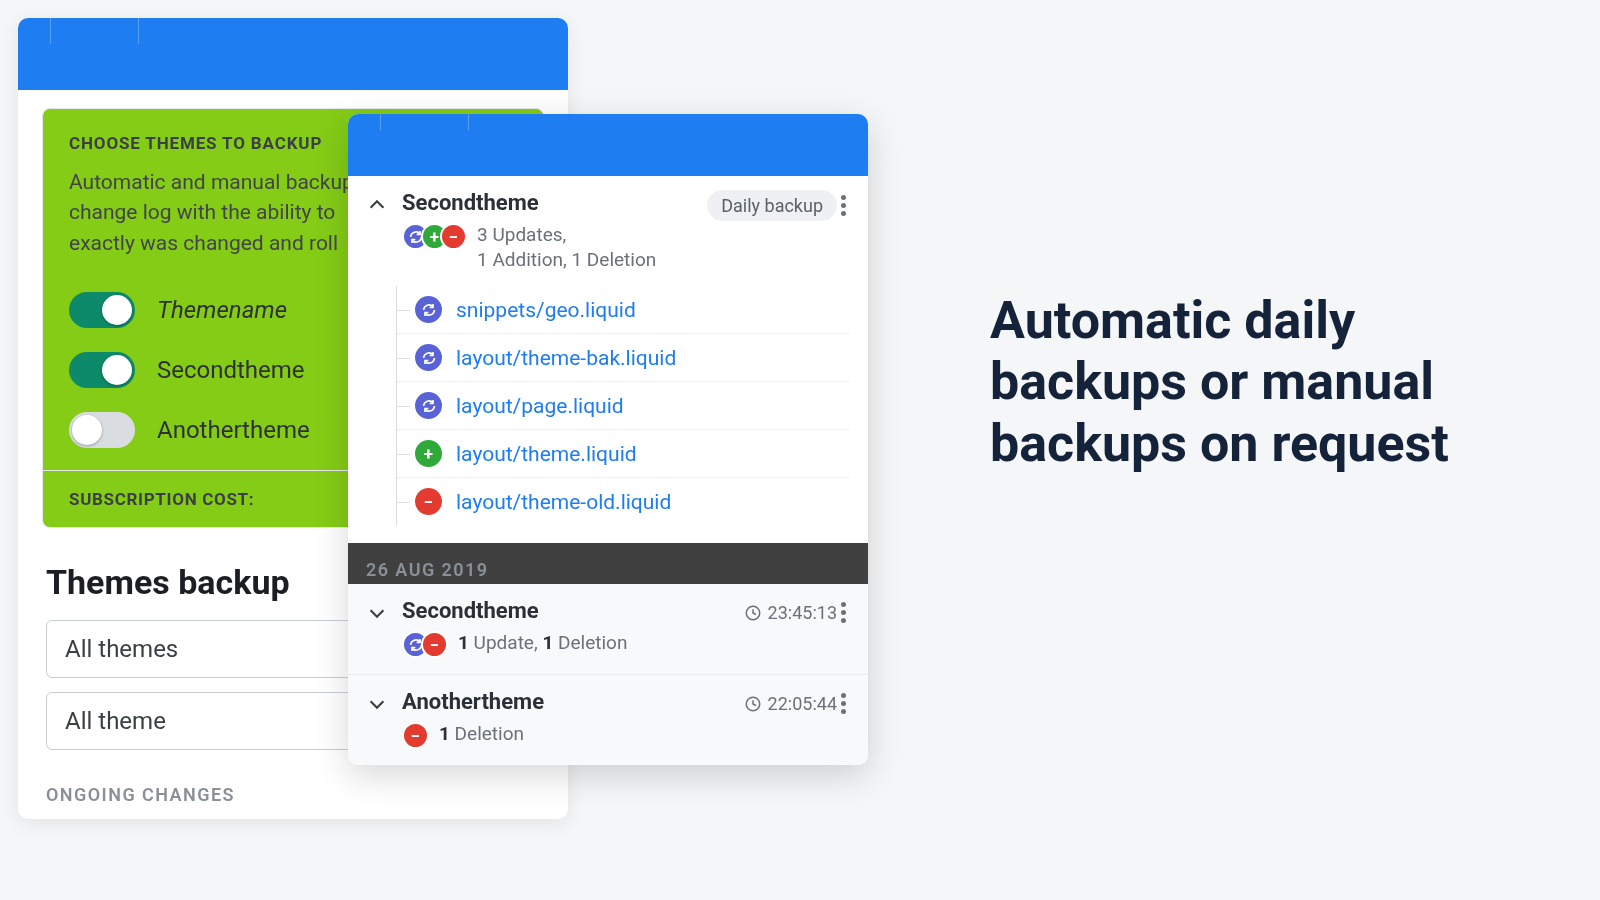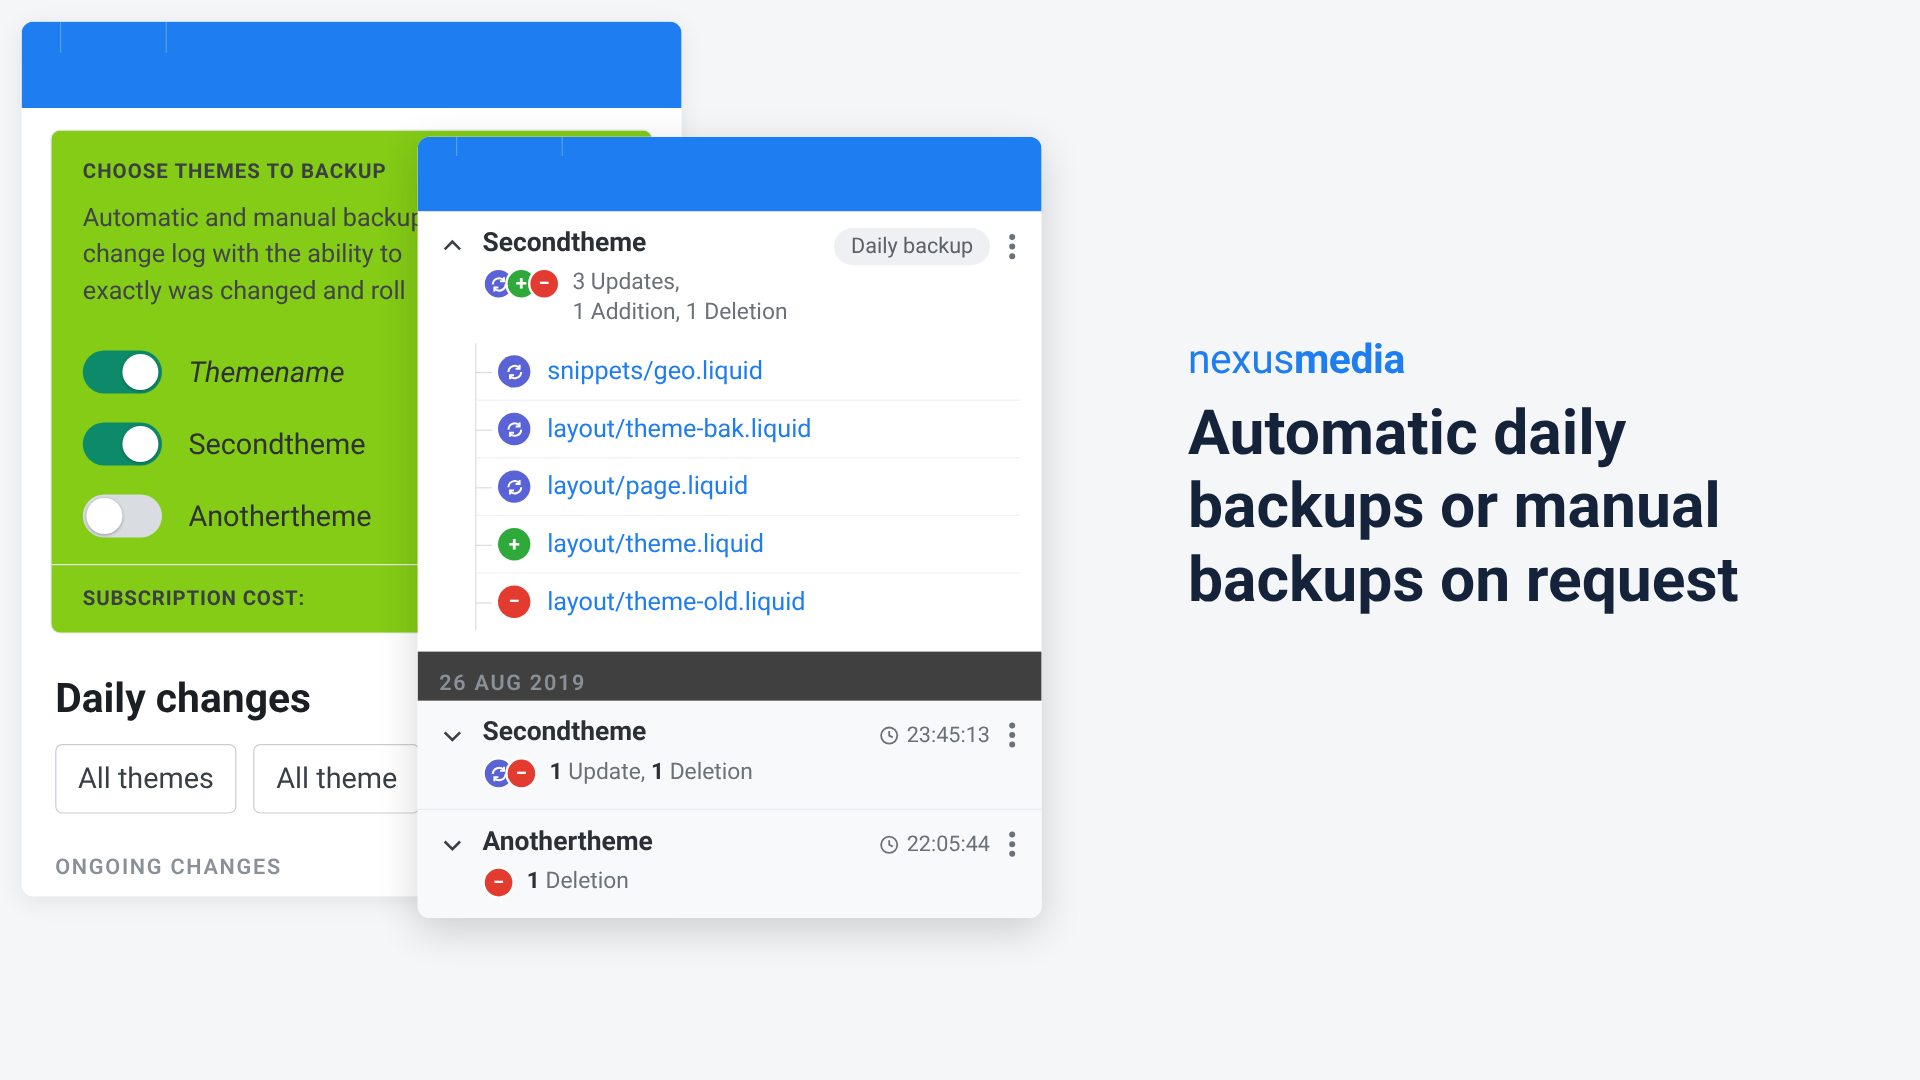--- a/index.html
+++ b/index.html
@@ -79,21 +79,21 @@
     border-top:1px solid #e5e7eb;
     padding: 18px 26px;
     font-weight:700; letter-spacing:0.04em;
     font-size:17px; color:#3a3f44;
   }
   .changes-heading {
     margin: 34px 28px 0 28px;
     font-size: 34px; font-weight: 700;
     color:#1b1f23;
   }
-  .filter-group { margin: 18px 28px 0 28px; display:flex; gap:14px;}
+  .filter-group { margin: 18px 28px 0 28px; display:flex; flex-direction:column; gap:14px;}
   .filter-select {
     border:1px solid #c9cdd3; border-radius:6px;
     padding: 14px 18px; font-size:24px; color:#3a3f44;
     background:#fff;
   }
   .ongoing-label {
     margin: 34px 28px 14px 28px;
     color:#8a9097; letter-spacing:0.08em; font-weight:600;
     font-size:18px;
   }
@@ -126,21 +126,21 @@
     display:flex; align-items:center; justify-content:center;
     color:#fff; font-weight:700; font-size:17px;
     border:2px solid #fff;
   }
   .mini-badge + .mini-badge { margin-left:-8px; }
   .b-blue  { background:#5a63d6; }
   .b-green { background:#2faa3a; }
   .b-red   { background:#e33b2f; }
   .summary-text { color:#6b7178; font-size:19px; line-height:1.3; }
   .summary-text .bold { font-weight:700; color:#2b2f36; }
-  .entry-right { margin-left:auto; display:flex; align-items:center; gap:12px; }
+  .entry-right { margin-left:auto; display:flex; align-items:center; gap:0; }
   .pill {
     background:#eef0f3; color:#5b6168; border-radius:16px;
     padding:5px 14px; font-size:18px;
   }
   .time-chip { display:flex; align-items:center; gap:6px; color:#6b7178; font-size:18px;}
   .kebab { display:flex; flex-direction:column; gap:3px; padding:4px;}
   .kebab span { width:5px; height:5px; border-radius:50%; background:#6b7178; display:block;}
 
   .file-list { margin: 14px 0 2px 30px; border-left: 1px solid #d9dde2; }
   .file-item {
@@ -215,21 +215,21 @@
             <div class="knob"></div>
           </div>
     <div class="theme-label">Anothertheme</div>
 
   </div>
       </div>
 
     <div class="sub-cost-row">SUBSCRIPTION COST:</div>
   </div>
 
-  <div class="changes-heading">Daily changes</div>
+  <div class="changes-heading">Themes backup</div>
 
   <div class="filter-group">
     <div class="filter-select">All themes</div>
     <div class="filter-select">All theme</div>
   </div>
 
   <div class="ongoing-label">ONGOING CHANGES</div>
 </div>
 
 <div class="front-card">
@@ -382,17 +382,14 @@
               <span></span>
               <span></span>
             </div>
       </div>
     </div>
       </div>
     </div>
 </div>
 
 <div class="promo">
-  <div class="brand">
-    <span>nexus</span><span class="bold">media</span>
-  </div>
   <div class="promo-heading">Automatic daily backups or manual backups on request</div>
 </div>
 
 </body></html>

